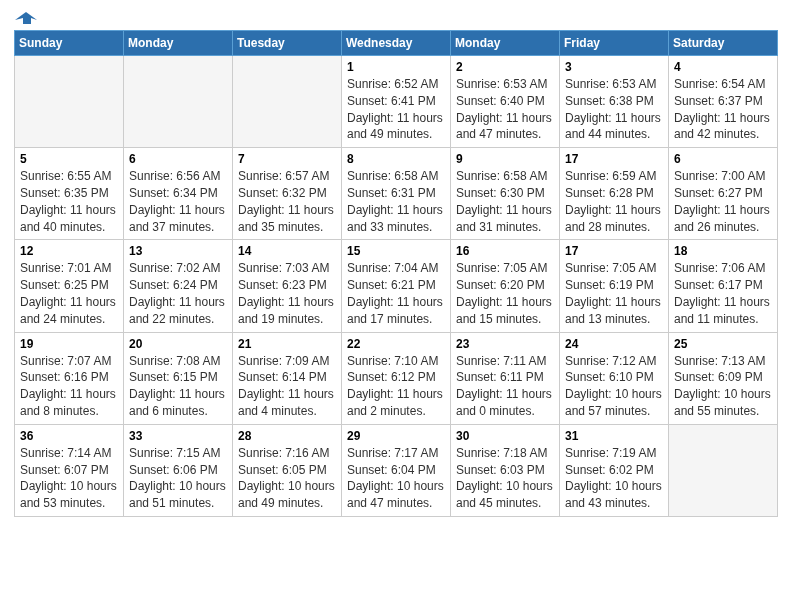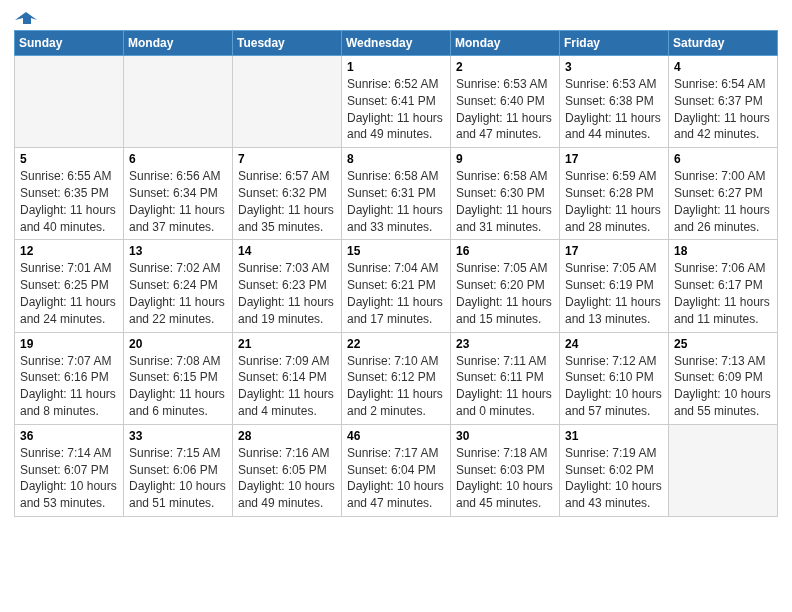--- a/index.html
+++ b/index.html
@@ -232,21 +232,21 @@
           </td>
           <td>
             <span class="day-number">33</span>
             <div class="cell-text">Sunrise: 7:15 AM<br>Sunset: 6:06 PM<br>Daylight: 10 hours<br>and 51 minutes.</div>
           </td>
           <td>
             <span class="day-number">28</span>
             <div class="cell-text">Sunrise: 7:16 AM<br>Sunset: 6:05 PM<br>Daylight: 10 hours<br>and 49 minutes.</div>
           </td>
           <td>
-            <span class="day-number">46</span>
+            <span class="day-number">29</span>
             <div class="cell-text">Sunrise: 7:17 AM<br>Sunset: 6:04 PM<br>Daylight: 10 hours<br>and 47 minutes.</div>
           </td>
           <td>
             <span class="day-number">30</span>
             <div class="cell-text">Sunrise: 7:18 AM<br>Sunset: 6:03 PM<br>Daylight: 10 hours<br>and 45 minutes.</div>
           </td>
           <td>
             <span class="day-number">31</span>
             <div class="cell-text">Sunrise: 7:19 AM<br>Sunset: 6:02 PM<br>Daylight: 10 hours<br>and 43 minutes.</div>
           </td>

